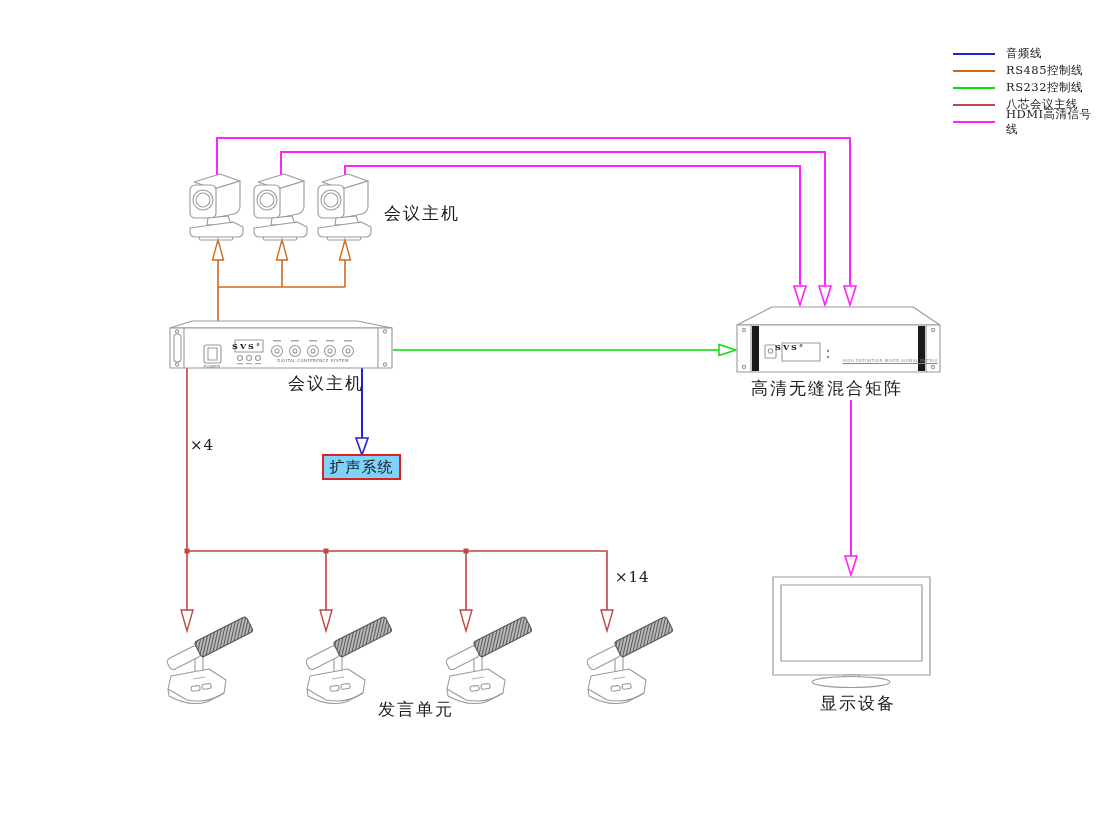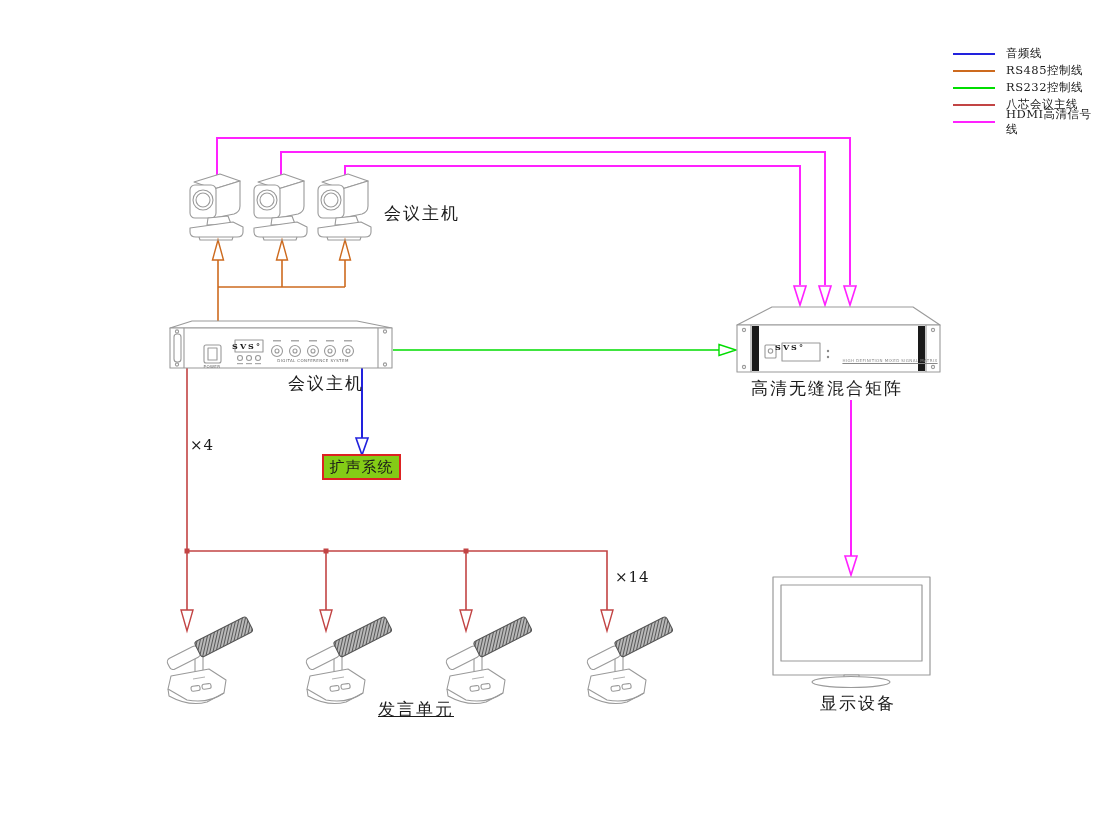--- a/index.html
+++ b/index.html
@@ -17,21 +17,21 @@
   .canvas svg{position:absolute;left:0;top:0;}
   .lbl{position:absolute;white-space:nowrap;font-size:17px;letter-spacing:2px;}
   .lbl.centered{transform:translateX(-50%);}
   .mult{position:absolute;white-space:nowrap;font-size:15px;letter-spacing:1px;}
   .legend{position:absolute;left:953px;top:45px;}
   .legend-row{display:flex;align-items:center;height:17px;}
   .legend-line{display:inline-block;width:42px;height:2px;margin-right:11px;flex:0 0 auto;}
   .legend-text{font-size:11.5px;letter-spacing:0.5px;}
   .pa-box{position:absolute;left:322px;top:454px;width:75px;height:22px;
           border:2px solid var(--c-pa-box-border);display:flex;align-items:center;justify-content:center;
-          font-size:15px;letter-spacing:1px;background:#84cc16;}
+          font-size:15px;letter-spacing:1px;background:#7dd3fc;}
   .brand{position:absolute;font-size:8px;font-weight:bold;letter-spacing:2px;transform:translateX(-50%);
          font-family:"DejaVu Serif","Liberation Serif",serif;margin-top:12px;}
   .tinytext{position:absolute;font-size:4px;letter-spacing:0.4px;color:#666;transform:translateX(-50%);
             font-family:"DejaVu Sans","Liberation Sans",sans-serif;}
   .tinytext.underlined{text-decoration:underline;color:#888;}
 </style>
 </head>
 <body>
 
 <div class="canvas">
@@ -219,21 +219,21 @@
   </div>
   <div class="legend-row">
     <span class="legend-line" style="background:var(--c-hdmi)"></span>
     <span class="legend-text">HDMI高清信号线</span>
   </div>
 </div>
 
 <div class="lbl" style="left:384px;top:202px;">会议主机</div>
 <div class="lbl centered" style="left:290px;top:372px;margin-left:36px;">会议主机</div>
 <div class="lbl centered" style="left:827px;top:377px;">高清无缝混合矩阵</div>
-<div class="lbl centered" style="left:416px;top:698px;text-decoration:underline;">发言单元</div>
+<div class="lbl centered" style="left:416px;top:698px;">发言单元</div>
 <div class="lbl centered" style="left:858px;top:692px;">显示设备</div>
 <div class="mult" style="left:190px;top:436px;">×4</div>
 <div class="mult" style="left:615px;top:568px;">×14</div>
 
 <div class="pa-box">
   <span>扩声系统</span>
 </div>
 
 <div class="brand" style="left:247px;top:329px;">SVS°</div>
 <div class="tinytext" style="left:212px;top:364px;">POWER</div>

